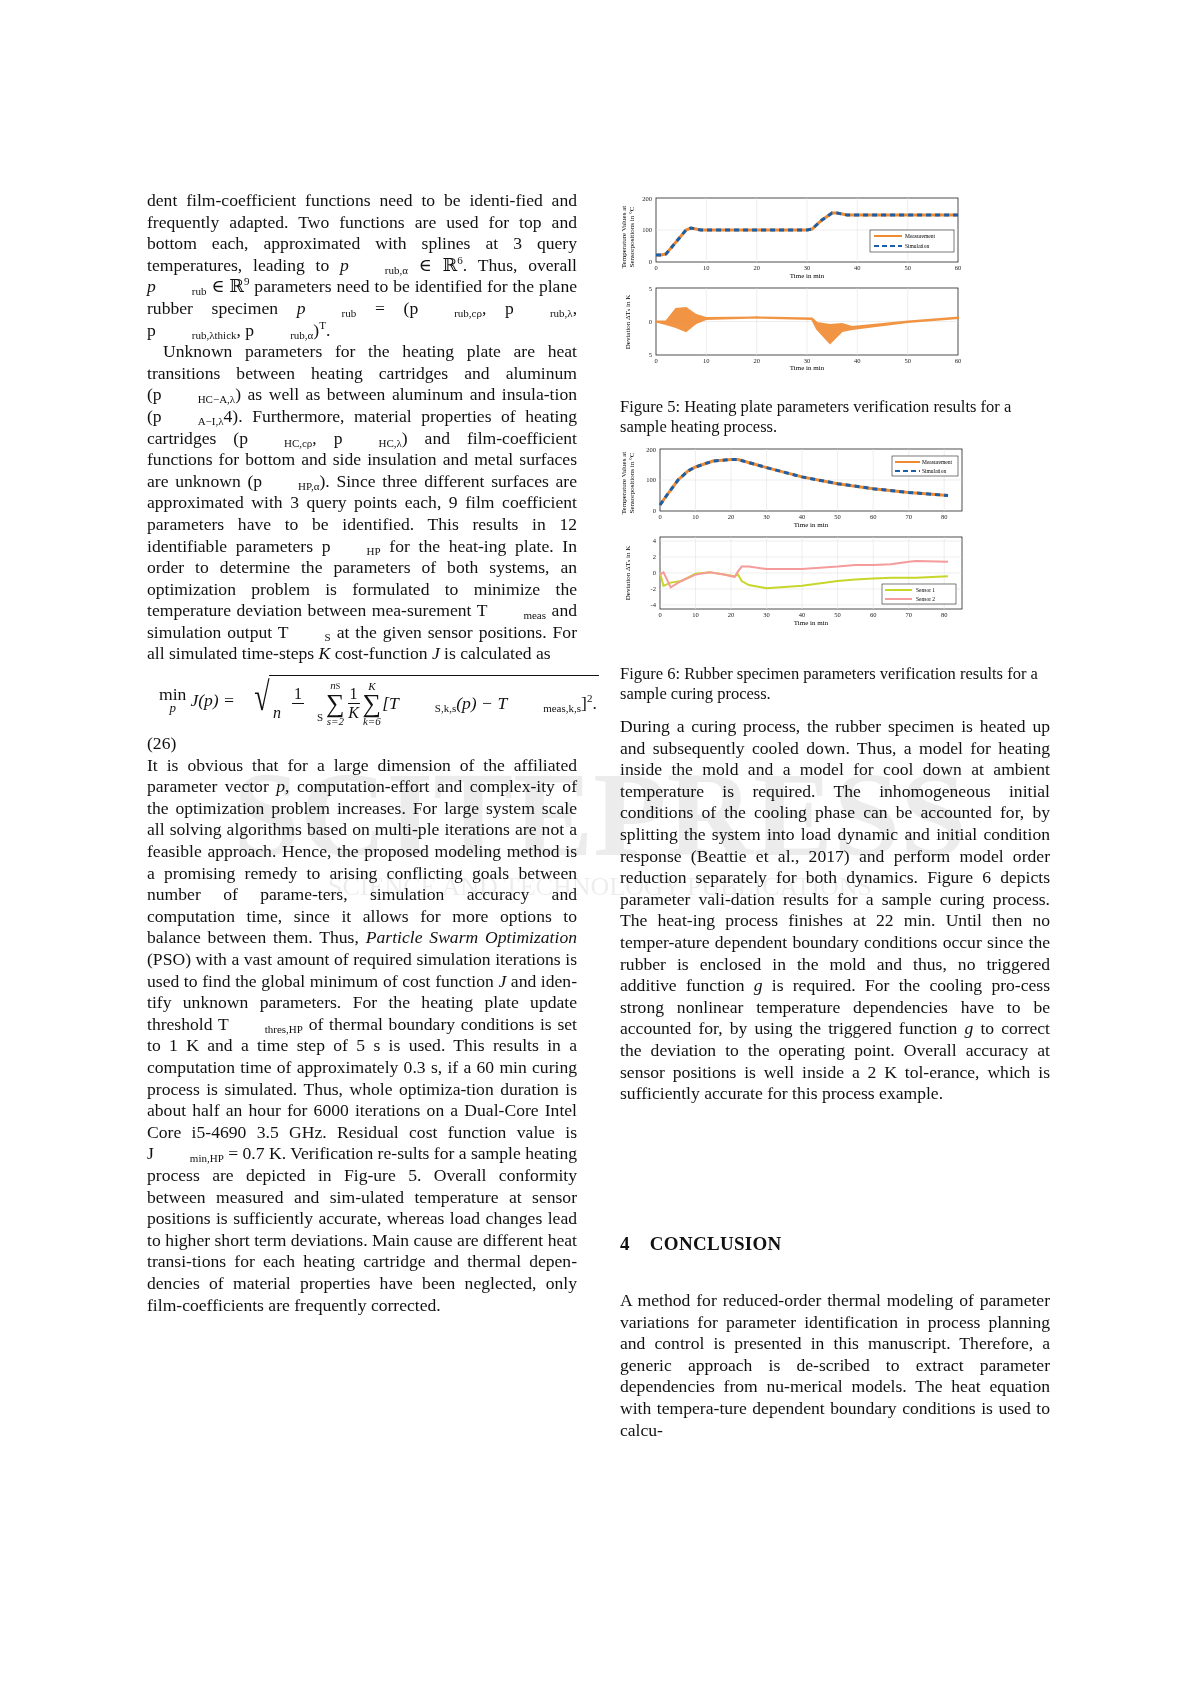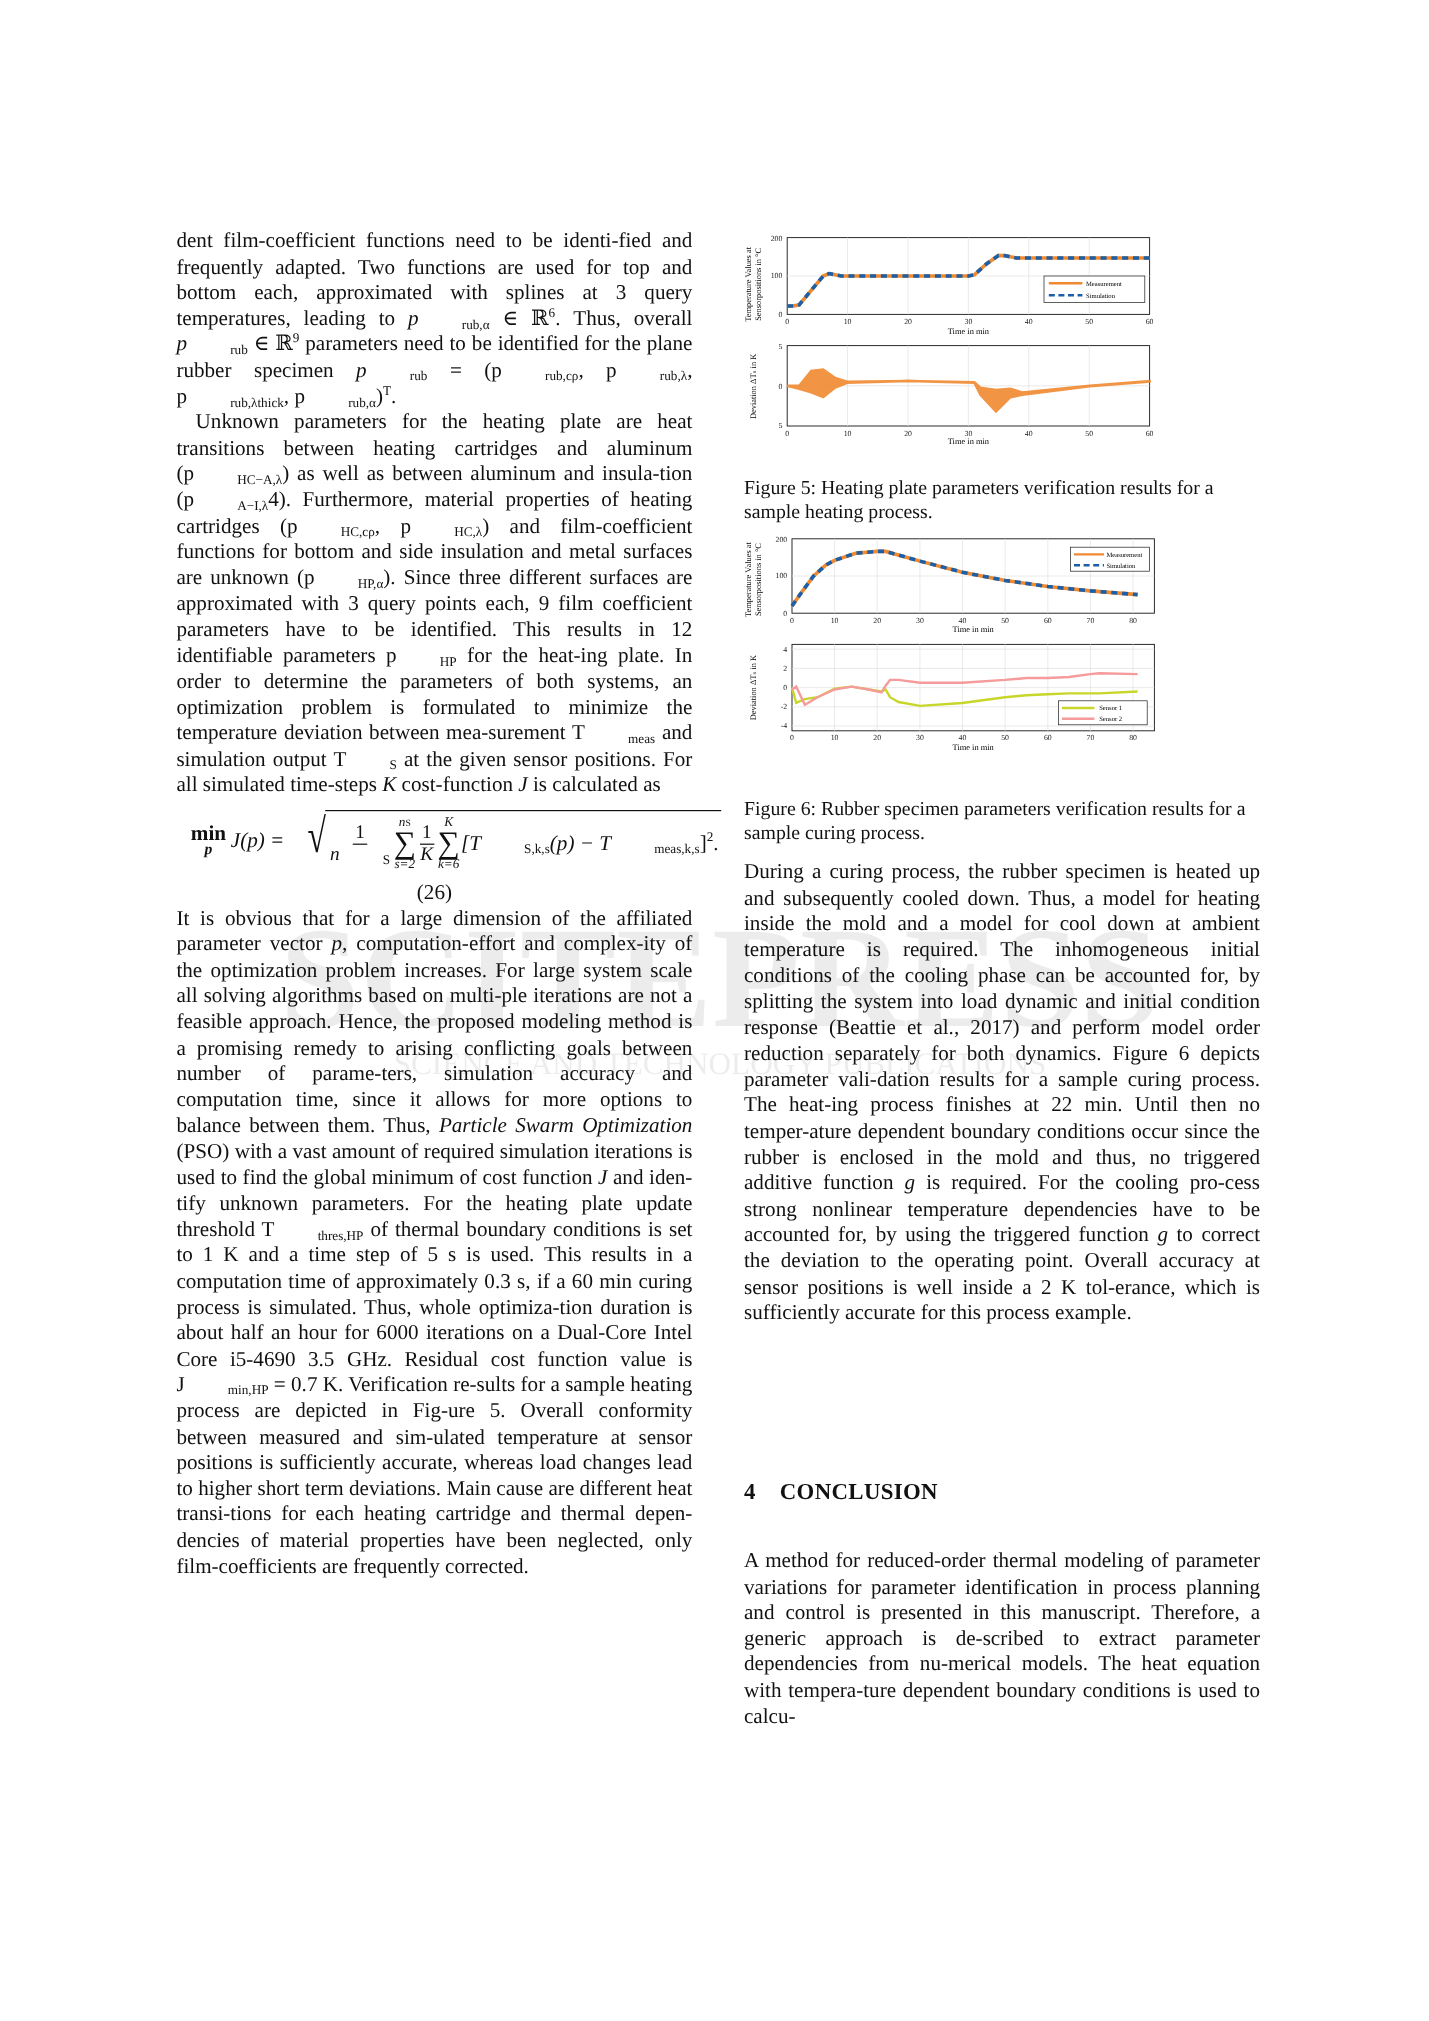--- a/index.html
+++ b/index.html
@@ -7,29 +7,29 @@
   .col{position:absolute;font-size:17.6px;line-height:21.6px;text-align:justify;}
   .col p{margin:0;}
   .left{left:147px;top:190px;width:430px;}
   .right{left:620px;top:716px;width:430px;}
   .indent{text-indent:16px;}
   i{font-style:italic;}
   sub{font-size:11px;vertical-align:-3px;line-height:0;margin-left:36px;}
   sup{font-size:11px;vertical-align:7px;line-height:0;}
   .eq{position:relative;height:64px;margin:4px 0 0 0;}
   .eq-body{position:absolute;left:12px;top:6px;font-size:17.6px;white-space:nowrap;display:flex;align-items:center;}
-  .eq-num{text-align:center;}
+  .eq-num{text-align:left;}
   .frac{display:inline-flex;flex-direction:column;align-items:center;vertical-align:middle;margin:0 2px;font-size:16px;line-height:18px;}
   .frac .num{border-bottom:1px solid #111;padding:0 2px;}
   .sum{display:inline-flex;flex-direction:column;align-items:center;vertical-align:middle;font-size:11px;line-height:11px;margin:0 1px;}
   .sum .sig{font-size:26px;line-height:24px;}
   .sqrt{display:inline-flex;align-items:stretch;}
   .sqrt .rad{font-size:40px;line-height:44px;transform:scaleX(0.7);margin-right:-4px;}
   .sqrt .under{border-top:1px solid #111;padding:4px 2px 0 2px;display:flex;align-items:center;}
-  .minop{display:inline-flex;flex-direction:column;align-items:center;line-height:14px;margin-right:4px;font-weight:bold;}
+  .minop{display:inline-flex;flex-direction:column;align-items:center;line-height:14px;margin-right:4px;}
   .minop .sub{font-size:13px;font-style:italic;}
   .fig{position:absolute;left:620px;width:430px;}
   .caption{position:absolute;left:620px;width:430px;font-size:16.5px;line-height:20px;}
   h2.section{position:absolute;left:620px;top:1233px;margin:0;font-size:19px;font-weight:bold;letter-spacing:0.3px;}
   h2.section .num{margin-right:20px;}
   .conc{position:absolute;left:620px;top:1290px;width:430px;font-size:17.6px;line-height:21.6px;text-align:justify;}
   .conc p{margin:0;}
   .watermark{position:absolute;left:150px;top:765px;width:900px;height:140px;pointer-events:none;opacity:0.07;}
   svg text{font-family:"Liberation Serif","DejaVu Serif",serif;}
 </style>

